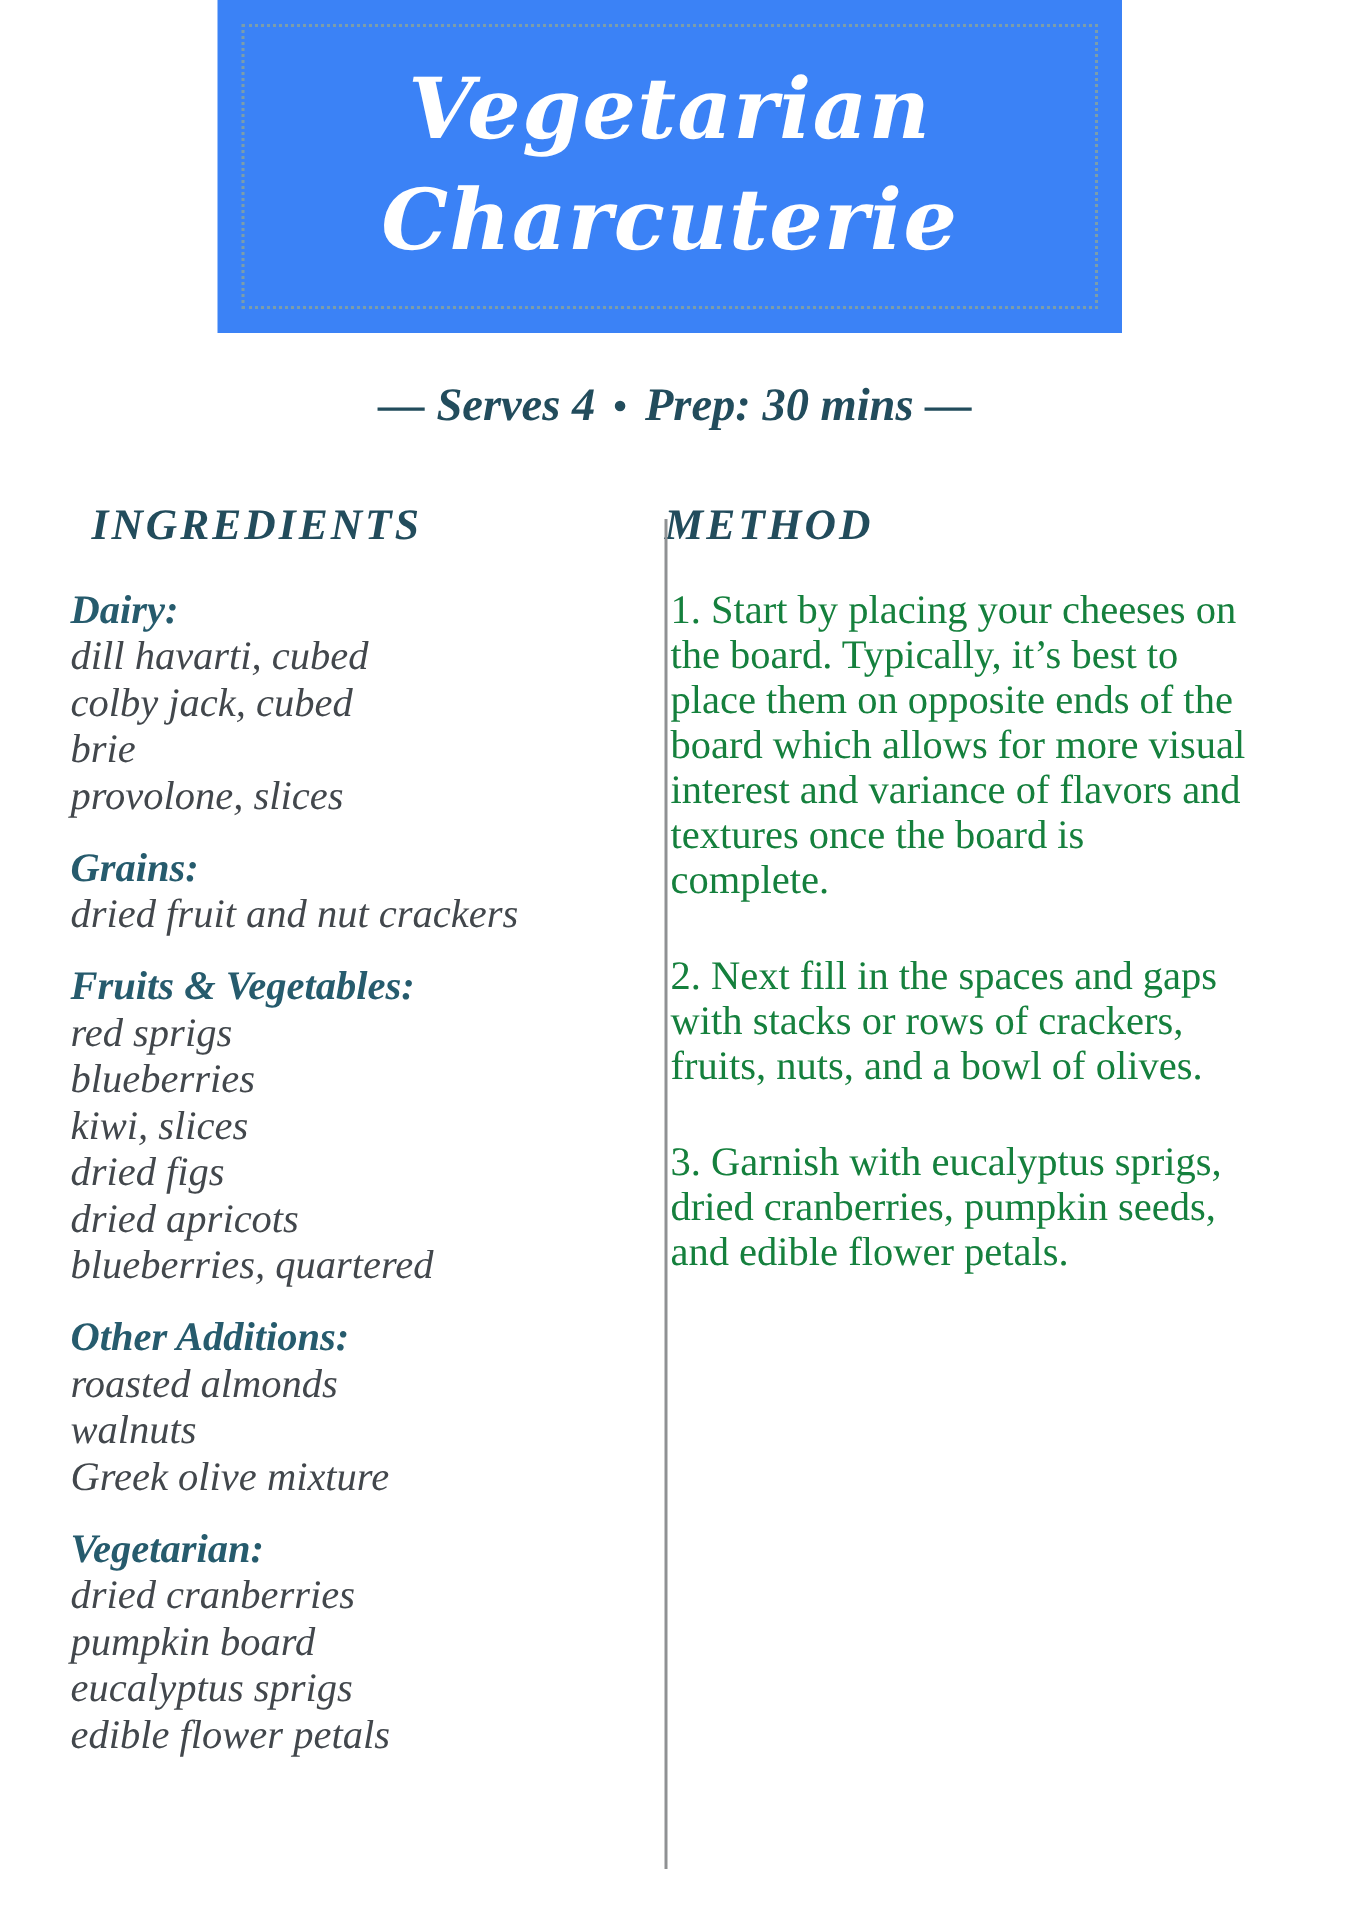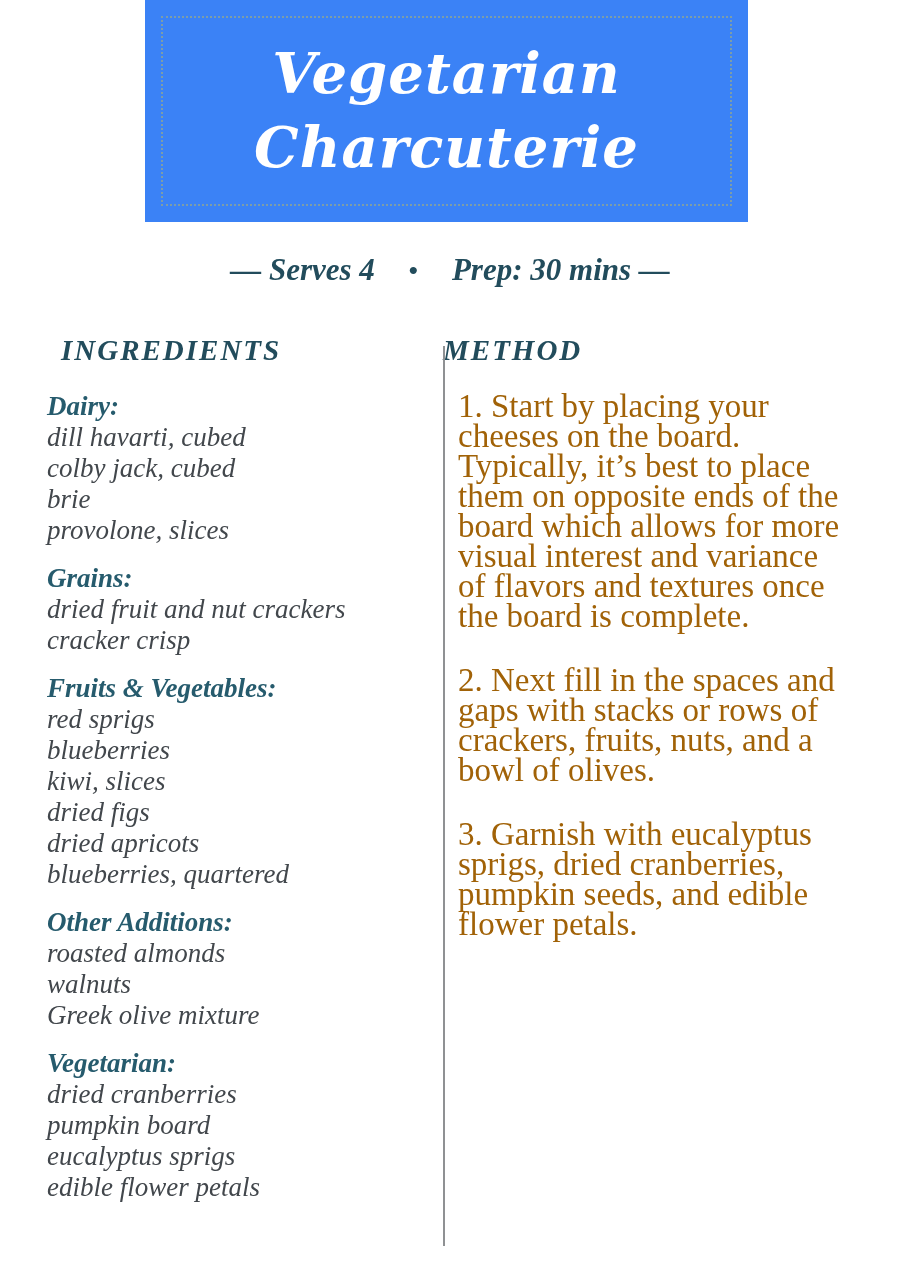--- a/index.html
+++ b/index.html
@@ -45,21 +45,21 @@
     line-height: 1.32;
     text-align: center;
     letter-spacing: 1px;
   }
   
   .meta {
     margin-top: 30px;
     display: flex;
     justify-content: center;
     align-items: center;
-    gap: 34px;
+    gap: 12px;
     color: #224c5c;
     font-size: 31px;
     font-weight: bold;
     font-style: italic;
   }
   .meta .bullet {
     font-style: normal;
     font-size: 26px;
     position: relative;
     top: 1px;
@@ -111,24 +111,24 @@
     font-style: italic;
   }
   .ing-item {
     color: #42474c;
     font-size: 27px;
     line-height: 31px;
     font-style: italic;
   }
   
   .method-step {
-    margin: 0 0 34px 15px;
+    margin: 0 0 34px 4px;
     max-width: 385px;
-    color: #a16207;
-    font-size: 33px;
+    color: #15803d;
+    font-size: 27px;
     line-height: 30px;
   }
 </style>
 </head>
 <body>
 
 <div class="page">
 
   <header class="hero">
     <div class="hero-inner">
@@ -152,21 +152,20 @@
           <div class="ing-section">
             <h3 class="ing-title">Dairy:</h3>
             <div class="ing-item">dill havarti, cubed</div>
             <div class="ing-item">colby jack, cubed</div>
             <div class="ing-item">brie</div>
             <div class="ing-item">provolone, slices</div>
           </div>
           <div class="ing-section">
             <h3 class="ing-title">Grains:</h3>
             <div class="ing-item">dried fruit and nut crackers</div>
-            <div class="ing-item">cracker crisp</div>
           </div>
           <div class="ing-section">
             <h3 class="ing-title">Fruits &amp; Vegetables:</h3>
             <div class="ing-item">red sprigs</div>
             <div class="ing-item">blueberries</div>
             <div class="ing-item">kiwi, slices</div>
             <div class="ing-item">dried figs</div>
             <div class="ing-item">dried apricots</div>
             <div class="ing-item">blueberries, quartered</div>
           </div>

